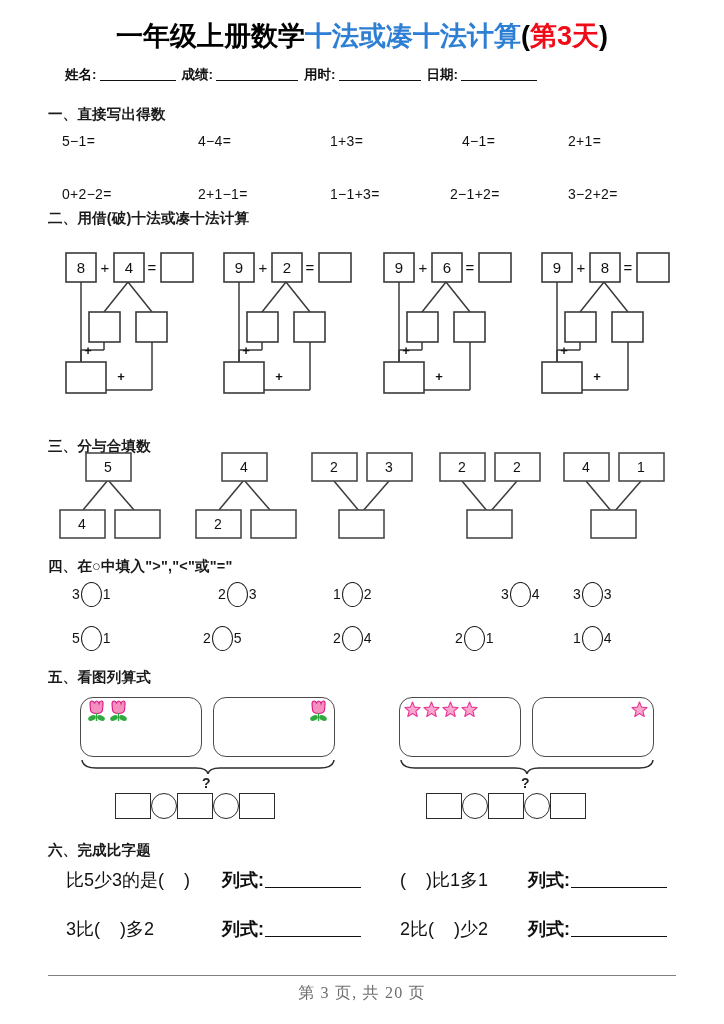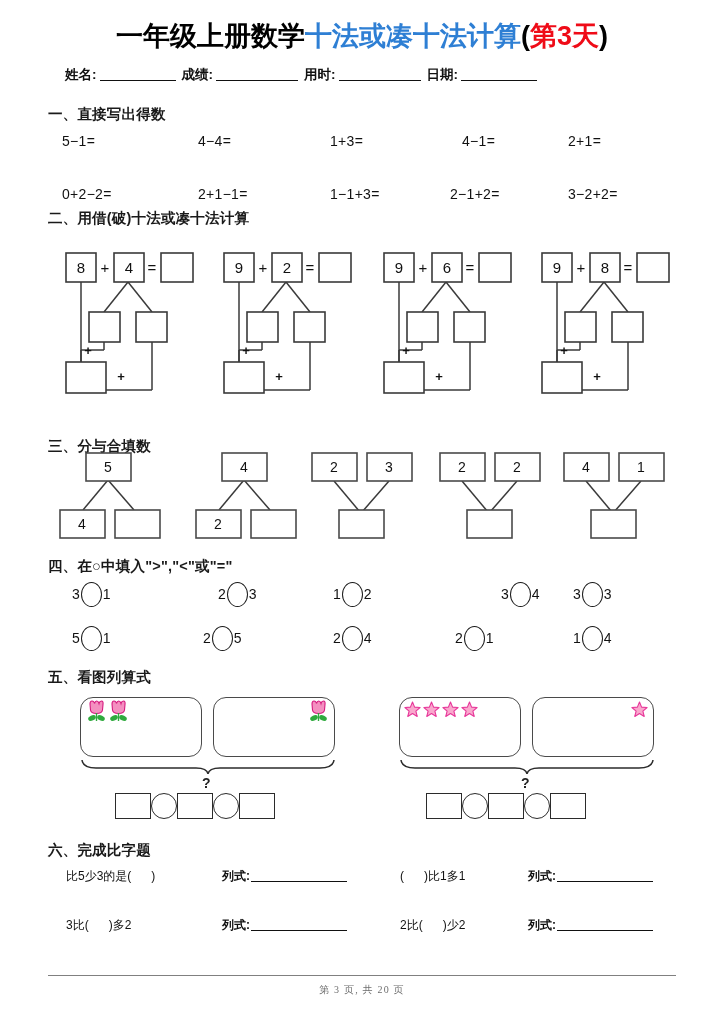--- a/index.html
+++ b/index.html
@@ -137,21 +137,21 @@
     width: 26px; height: 26px;
     border: 1.6px solid #2b2b2b;
     border-radius: 50%;
     box-sizing: border-box;
     background: #fff;
   }
 
   
   .w6 {
     position: absolute;
-    font-size: 12px;
+    font-size: 18px;
     color: #111;
     white-space: nowrap;
   }
   .w6 .paren-gap { display: inline-block; width: 20px; }
   .lsline {
     display: inline-block;
     border-bottom: 1.5px solid #111;
     width: 96px;
     height: 11px;
     vertical-align: -2px;
@@ -167,21 +167,21 @@
     width: 628px;
     height: 0;
     border-top: 1.4px solid #808080;
   }
   .footer-text {
     position: absolute;
     top: 983px;
     left: 0;
     width: 724px;
     text-align: center;
-    font-size: 10px;
+    font-size: 16px;
     color: #6e6e6e;
     letter-spacing: 1.2px;
     font-family: "Liberation Serif", "DejaVu Serif", serif;
   }
 </style>
 </head>
 <body>
 
 <div class="page">
 

